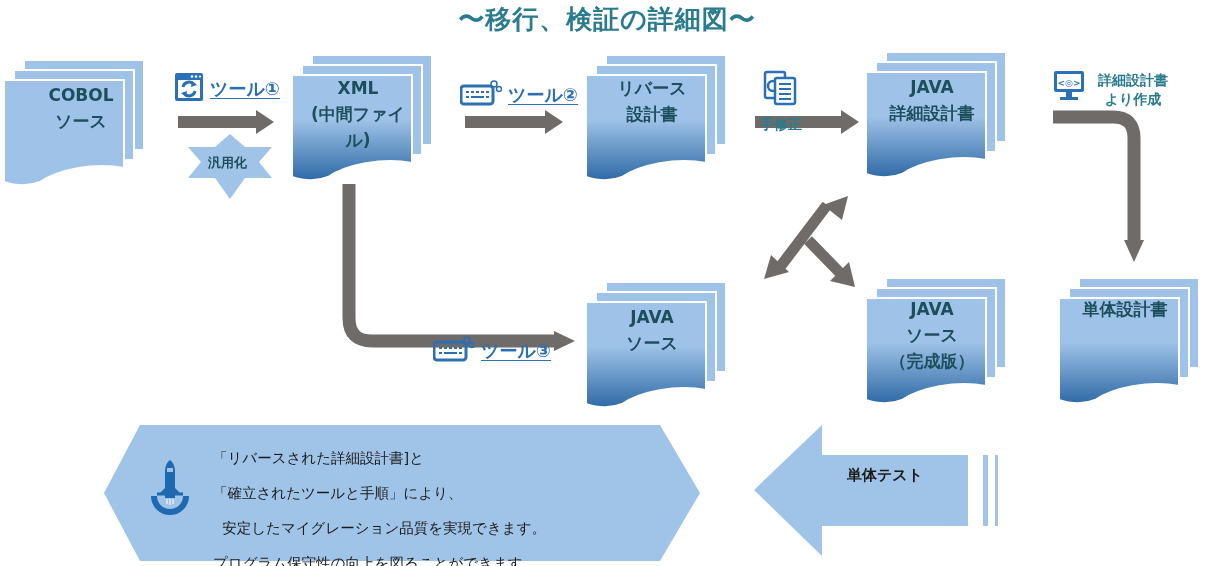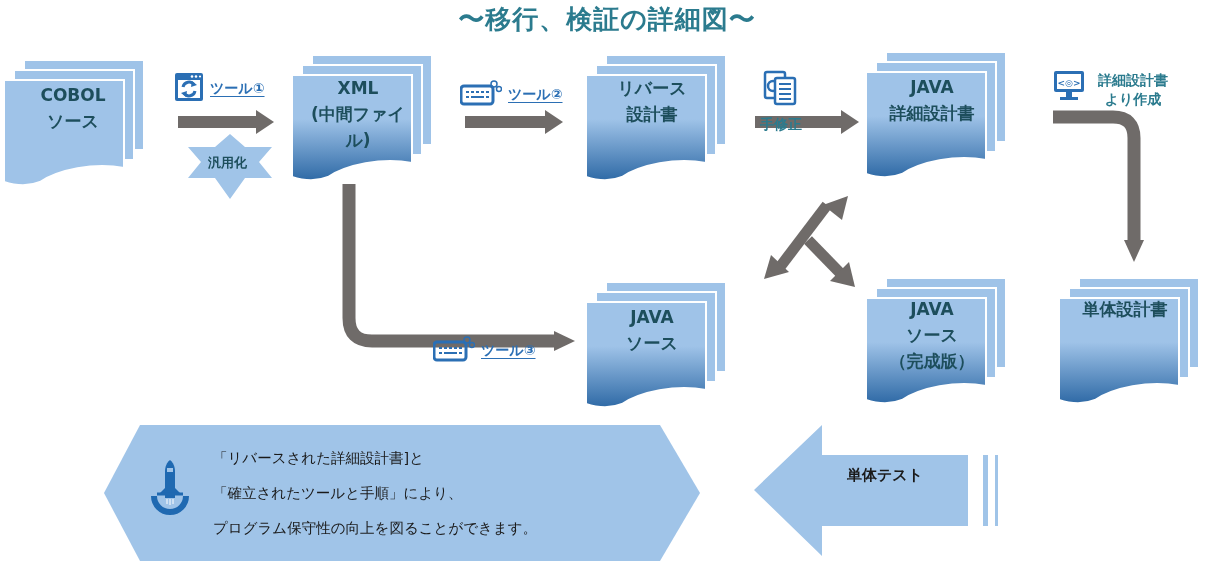--- a/index.html
+++ b/index.html
@@ -5,21 +5,21 @@
   html, body { margin:0; padding:0; background:#ffffff; }
   body { width:1214px; height:566px; position:relative; overflow:hidden;
          font-family:"DejaVu Sans", "Liberation Sans", sans-serif; }
   .title { position:absolute; left:0; width:1214px; top:2px; text-align:center;
            font-size:26px; font-weight:bold; color:#2b7b8e; letter-spacing:1px; }
   .doc { position:absolute; }
   .doc svg { position:absolute; left:0; top:0; overflow:visible; }
   .doc-text { position:absolute; text-align:center; color:#1d4e5c; font-weight:bold;
               font-size:17px; line-height:26px; white-space:pre-line; }
   .tool { position:absolute; display:flex; align-items:center; gap:6px; }
-  .tool-label { color:#2b6fb4; font-size:14px; font-weight:bold; text-decoration:underline;
+  .tool-label { color:#2b6fb4; font-size:18px; font-weight:bold; text-decoration:underline;
                 text-underline-offset:3px; }
   .tool-plain { color:#2b7b8e; font-size:14px; font-weight:bold; }
   .note { position:absolute; color:#2b7b8e; font-size:14px; font-weight:bold;
           text-align:center; line-height:19px; white-space:pre-line; }
   .star-label { position:absolute; font-size:13px; font-weight:bold; color:#1d4e5c; }
   .banner-text { position:absolute; font-size:14.5px; color:#1a1a1a; line-height:24px; }
   .banner-text div { white-space:pre;margin-top:11px; }
   .arrow-text { position:absolute; font-size:15px; font-weight:bold; color:#1a1a1a;
                 text-align:center; line-height:26px; }
   svg.layer { position:absolute; left:0; top:0; }
@@ -87,21 +87,21 @@
       <defs>
         <linearGradient id="g0" x1="0" y1="0" x2="0" y2="1">
           <stop offset="0" stop-color="#9fc3e8"></stop>
           <stop offset="1" stop-color="#9fc3e8"></stop>
         </linearGradient>
       </defs>
       <rect x="20" y="0" width="120" height="90" fill="#9fc3e8" stroke="#fff" stroke-width="2"></rect>
       <rect x="10" y="10" width="120" height="90" fill="#9fc3e8" stroke="#fff" stroke-width="2"></rect>
       <path d="M0 20 L120 20 L120 108 C90 102 54 110 36 122 C21.599999999999998 128 6 124 0 122 Z" fill="url(#g0)" stroke="#fff" stroke-width="2"></path>
     </svg>
-  <div class="doc-text" style="left:5px;top:22px;width:128px;">COBOL
+  <div class="doc-text" style="left:13px;top:22px;width:128px;">COBOL
 ソース</div>
 </div>
 <div class="doc" style="left:292px;top:55px;width:152px;height:120px;">
     <svg width="160" height="130">
       <defs>
         <linearGradient id="g1" x1="0" y1="0" x2="0" y2="1">
           <stop offset="0" stop-color="#9fc3e8"></stop>
           <stop offset="0.42" stop-color="#9fc3e8"></stop>
           <stop offset="1" stop-color="#2f6aa6"></stop>
         </linearGradient>
@@ -296,18 +296,19 @@
     <g stroke="#fff" stroke-width="1">
         <line x1="19" y1="41" x2="19" y2="46"></line>
         <line x1="22" y1="41" x2="22" y2="47"></line>
         <line x1="25" y1="41" x2="25" y2="46"></line>
       </g>
   </svg>
 </div>
 <div class="banner-text" style="left:213px;top:435px;">
   <div>「リバースされた詳細設計書]と</div>
   <div>「確立されたツールと手順」により、</div>
+  <div>  安定したマイグレーション品質を実現できます。</div>
   <div>プログラム保守性の向上を図ることができます。</div>
 </div>
 
 <div class="arrow-text" style="left:800px;top:462px;width:170px;">
   <div>単体テスト</div>
 </div>
 
 </body></html>

